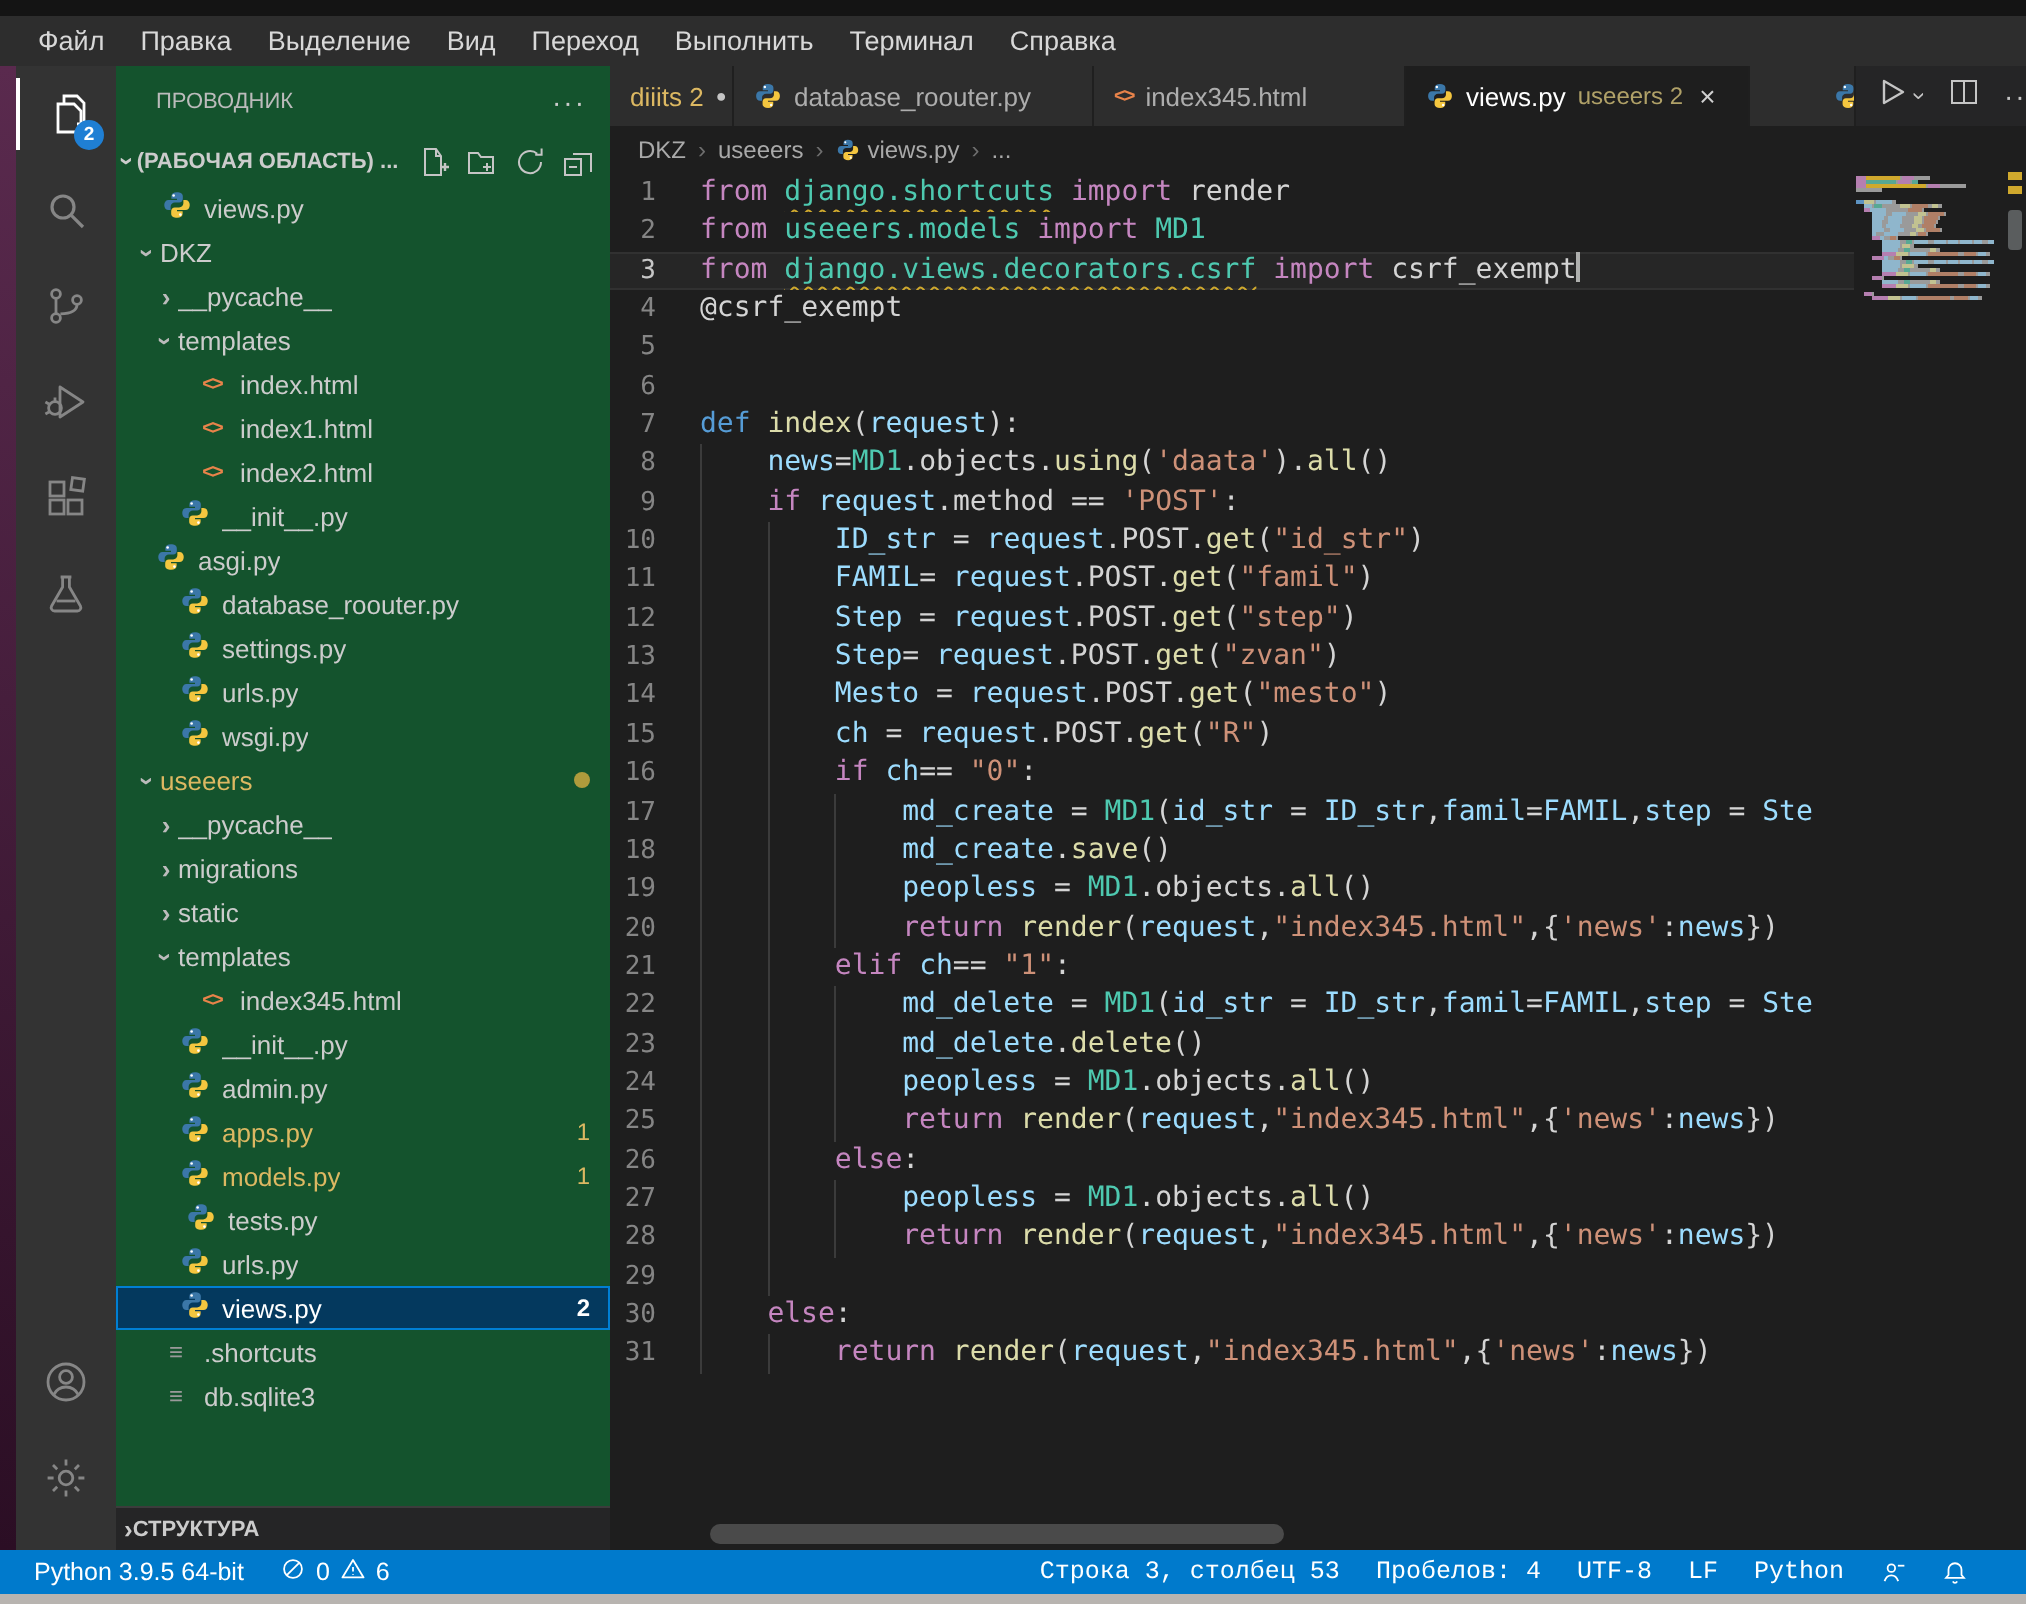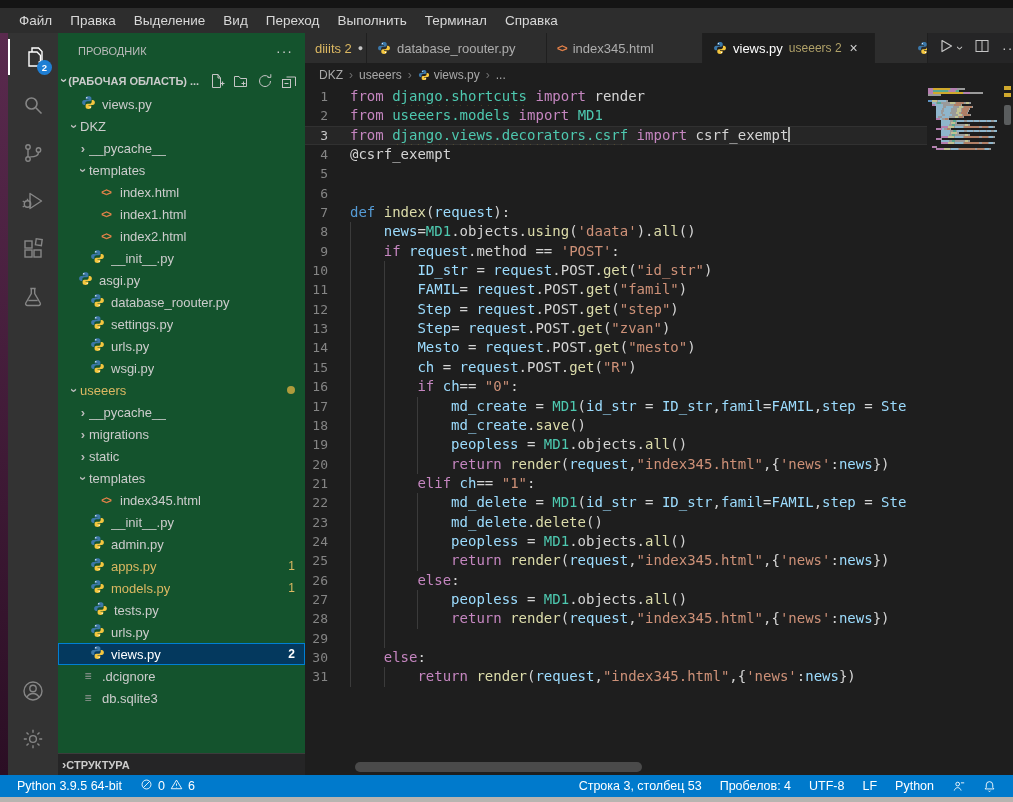--- a/index.html
+++ b/index.html
@@ -118,21 +118,21 @@
   .ruler-mark { position:absolute; left:1px; width:7px; }
   #hscroll { position:absolute; left:355px; top:762px; width:287px; height:10px; background:#4a4a4a;
              border-radius:5px; cursor:pointer; }
 
   
   #statusbar { position:absolute; left:0; top:775px; width:1013px; height:22px; background:#007acc;
                color:#ffffff; display:flex; align-items:center; font-size:12.5px; }
   .sb-item { padding:0 9px; display:flex; align-items:center; gap:5px; height:22px; cursor:pointer; }
   .sb-item svg { width:13px; height:13px; }
   #sb-left { display:flex; padding-left:8px; }
-  #sb-right { display:flex; margin-left:auto; padding-right:8px; }
+  #sb-right { display:flex; margin-left:auto; padding-right:20px;font-family:Liberation Mono, monospace; }
 </style>
 </head>
 <body>
 
 <div id="app">
   <div id="top-strip"></div>
   <div id="menubar">
       <span class="menu-item">Файл</span>
       <span class="menu-item">Правка</span>
       <span class="menu-item">Выделение</span>
@@ -468,21 +468,21 @@
               </svg></span>
           </span>
           <span class="tree-label">views.py</span>
           <span class="tree-badge">2</span>
         </div>
         <div class="tree-row" style="padding-left: 10px;">
           <span class="tw"></span>
           <span class="tree-ic">
             <span class="txt-glyph">≡</span>
           </span>
-          <span class="tree-label">.dcignore</span>
+          <span class="tree-label">.shortcuts</span>
         </div>
         <div class="tree-row" style="padding-left: 10px;">
           <span class="tw"></span>
           <span class="tree-ic">
             <span class="txt-glyph">≡</span>
           </span>
           <span class="tree-label">db.sqlite3</span>
         </div>
       </div>
     <div id="outline-row">

